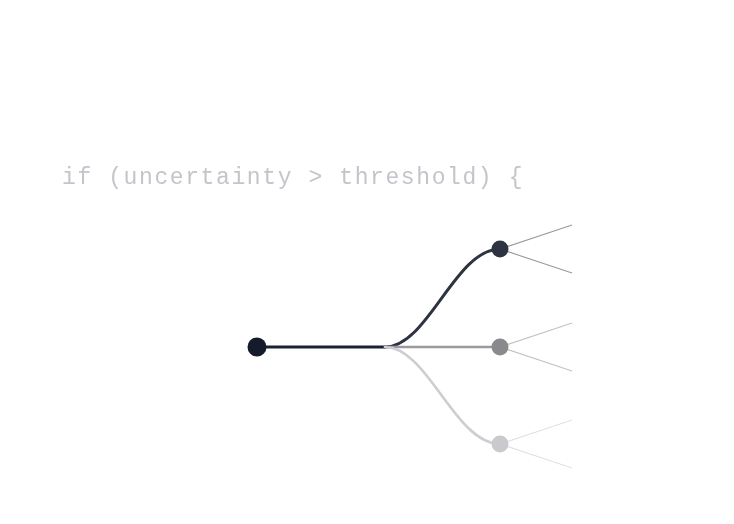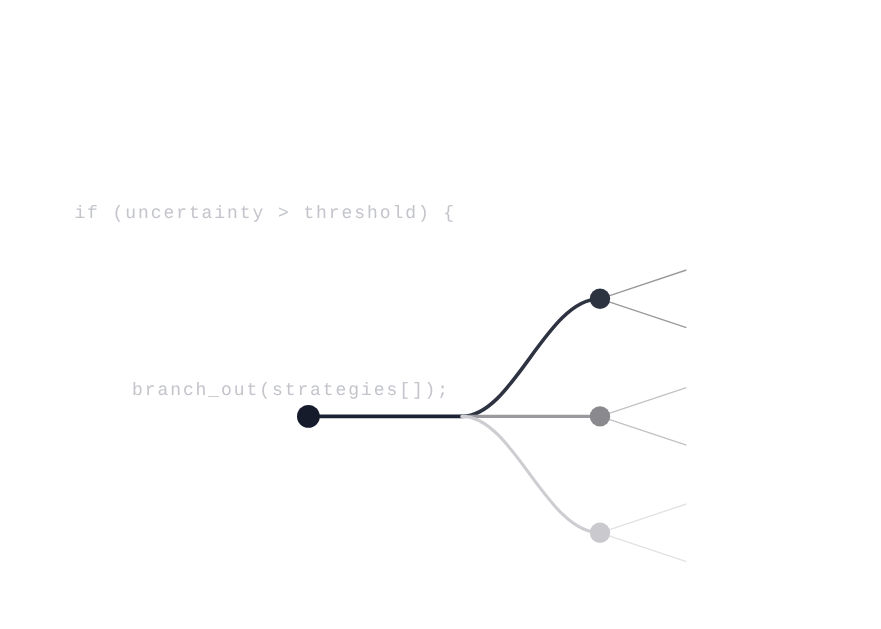--- a/index.html
+++ b/index.html
@@ -18,21 +18,21 @@
     position: relative;
     width: 734px;
     height: 524px;
     background: #ffffff;
   }
   .code-block {
     position: absolute;
     left: 62px;
     top: 56px;
     font-family: "Liberation Mono", "DejaVu Sans Mono", monospace;
-    font-size: 15px;
+    font-size: 23px;
     line-height: 49px;
     letter-spacing: 1.6px;
     color: #c3c5cb;
     white-space: pre;
     user-select: none;
   }
   .code-line {
     display: block;
     white-space: pre;
     color: #c3c5cb;
@@ -49,21 +49,20 @@
     display: block;
   }
 </style>
 </head>
 <body>
 
 <div id="canvas" style="background: rgb(255, 255, 255);">
 
   <div class="code-block" style="color: rgb(195, 197, 203);">
     <span class="code-line">if (uncertainty &gt; threshold) {</span>
-    <span class="code-line indent">branch_out(strategies[]);</span>
   </div>
 
   <svg id="tree-svg" viewBox="0 0 734 524">
 
     <line x1="257" y1="347" x2="385" y2="347" stroke="#1c2233" stroke-width="3.2" stroke-linecap="butt"></line>
 
     <path d="M385,347 C428,347 455,249 500,249" fill="none" stroke="#2e3342" stroke-width="3" stroke-linecap="round"></path>
     <path d="M385,347 L500,347" fill="none" stroke="#9a9a9e" stroke-width="2.6" stroke-linecap="round"></path>
     <path d="M385,347 C428,347 455,444 500,444" fill="none" stroke="#cdcdd2" stroke-width="2.6" stroke-linecap="round"></path>
 

